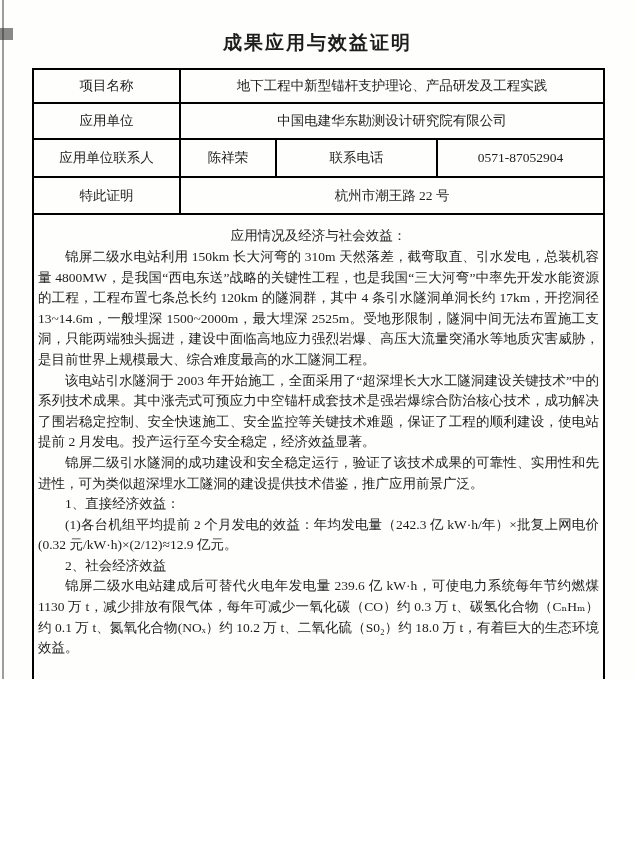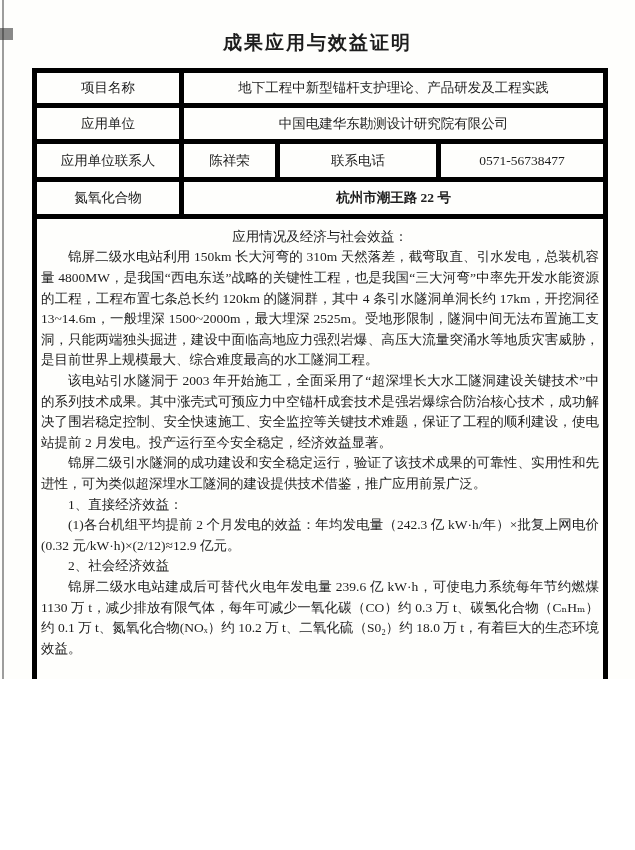--- a/index.html
+++ b/index.html
@@ -26,27 +26,27 @@
     margin:0; text-align:center;
     font-size:19px; font-weight:bold; letter-spacing:2px;
   }
   table.info-table {
     position:absolute; left:32px; top:68px;
     width:571px; height:737px;
     border-collapse:collapse; table-layout:fixed;
     border:1.6px solid #3e3e3e;
   }
   table.info-table td {
-    border:5px solid #000000;
+    border:2px solid #000000;
     font-size:13.5px;
     text-align:center; vertical-align:middle;
     padding:6px 4px;
     overflow:hidden;
   }
-  td.bold-val { font-weight:bold; font-size:14px;margin-top:48px; }
+  td.bold-val { font-weight:normal; font-size:14px;margin-top:48px; }
   td.content-cell {
     text-align:left; vertical-align:top;
     padding:6px 9px 0 9px;
   }
   .content p { margin:0; font-size:13.5px; line-height:20.6px; }
   .content .cell-heading { text-indent:0;text-align:center; }
   .content .body-para { text-indent:2em; text-align:justify; }
   .content .closing { text-indent:2em; margin-top:29px;font-style:italic; }
   .content .signature { margin-top:38px; text-align:right; padding-right:1px; font-size:14px; }
   .content .sign-date { margin-top:4px; padding-right:52px; font-size:14px; }
@@ -82,24 +82,24 @@
         <td colspan="3">地下工程中新型锚杆支护理论、产品研发及工程实践</td>
       </tr>
       <tr style="height:36px">
         <td>应用单位</td>
         <td colspan="3">中国电建华东勘测设计研究院有限公司</td>
       </tr>
       <tr style="height:38px">
         <td>应用单位联系人</td>
         <td>陈祥荣</td>
         <td>联系电话</td>
-        <td>0571-56738477</td>
+        <td>0571-87052904</td>
       </tr>
       <tr style="height:37px">
-        <td>氮氧化合物</td>
+        <td>特此证明</td>
         <td colspan="3" class="bold-val">杭州市潮王路 22 号</td>
       </tr>
       <tr>
         <td colspan="4" class="content-cell">
           <div class="content">
             <p class="cell-heading">应用情况及经济与社会效益：</p>
             <div>
                 <p class="body-para">锦屏二级水电站利用 150km 长大河弯的 310m 天然落差，截弯取直、引水发电，总装机容量 4800MW，是我国“西电东送”战略的关键性工程，也是我国“三大河弯”中率先开发水能资源的工程，工程布置七条总长约 120km 的隧洞群，其中 4 条引水隧洞单洞长约 17km，开挖洞径 13~14.6m，一般埋深 1500~2000m，最大埋深 2525m。受地形限制，隧洞中间无法布置施工支洞，只能两端独头掘进，建设中面临高地应力强烈岩爆、高压大流量突涌水等地质灾害威胁，是目前世界上规模最大、综合难度最高的水工隧洞工程。</p>
                 <p class="body-para">该电站引水隧洞于 2003 年开始施工，全面采用了“超深埋长大水工隧洞建设关键技术”中的系列技术成果。其中涨壳式可预应力中空锚杆成套技术是强岩爆综合防治核心技术，成功解决了围岩稳定控制、安全快速施工、安全监控等关键技术难题，保证了工程的顺利建设，使电站提前 2 月发电。投产运行至今安全稳定，经济效益显著。</p>
                 <p class="body-para">锦屏二级引水隧洞的成功建设和安全稳定运行，验证了该技术成果的可靠性、实用性和先进性，可为类似超深埋水工隧洞的建设提供技术借鉴，推广应用前景广泛。</p>

